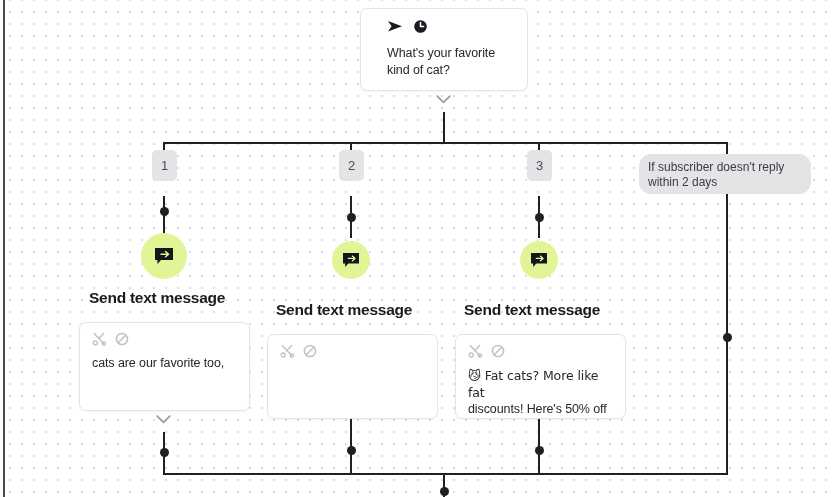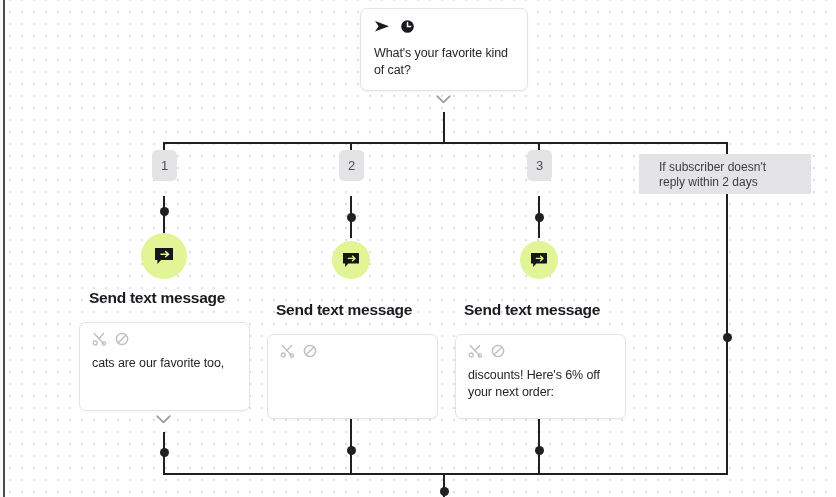--- a/index.html
+++ b/index.html
@@ -86,21 +86,21 @@
   #question-card {
     position: absolute;
     left: 360px;
     top: 8px;
     width: 168px;
     height: 83px;
     background: #ffffff;
     border: 1px solid #e3e3e8;
     border-radius: 7px;
     box-shadow: 0 1px 2px rgba(0,0,0,0.05);
-    padding: 11px 13px 10px 13px;
+    padding: 11px 13px 10px 26px;
     z-index: 4;
   }
   #question-card .qc-icons {
     display: flex;
     align-items: center;
     gap: 9px;
     margin-bottom: 9px;
     height: 16px;
   }
   #question-card .qc-text {
@@ -126,22 +126,22 @@
   }
 
   
   #fallback-box {
     position: absolute;
     left: 639px;
     top: 154px;
     width: 172px;
     height: 40px;
     background: #e4e4e7;
-    border-radius: 0;
-    padding: 6px 20px;
+    border-radius: 12px;
+    padding: 6px 9px;
     font-size: 12px;
     line-height: 15px;
     color: #3b3b43;
     z-index: 4;
   }
 
   
   .action-circle {
     position: absolute;
     border-radius: 50%;
@@ -339,21 +339,22 @@
         </svg>
       </span>
       <span>
         <svg width="14" height="14" viewBox="0 0 14 14">
           <circle cx="7" cy="7" r="5.6" stroke="#8d8d96" stroke-width="1.5" fill="none"></circle>
           <path d="M3.2 10.8 L10.8 3.2" stroke="#8d8d96" stroke-width="1.5" stroke-linecap="round"></path>
         </svg>
       </span>
     </div>
     <div class="msg-body">
-      <div>discounts! Here's 6% off</div>
+      <div class="emoji">😼 Fat cats? More like fat</div>
+      <div>discounts! Here's 50% off</div>
       <div>your next order:</div>
     </div>
   </div>
 
   <div class="chevron" style="left:156px; top:415px;">
     <svg width="15" height="9" viewBox="0 0 15 9">
       <path d="M1.2 1.2 L7.5 7.4 L13.8 1.2" stroke="#9a9aa4" stroke-width="1.7" fill="none" stroke-linecap="round" stroke-linejoin="round"></path>
     </svg>
   </div>
 

